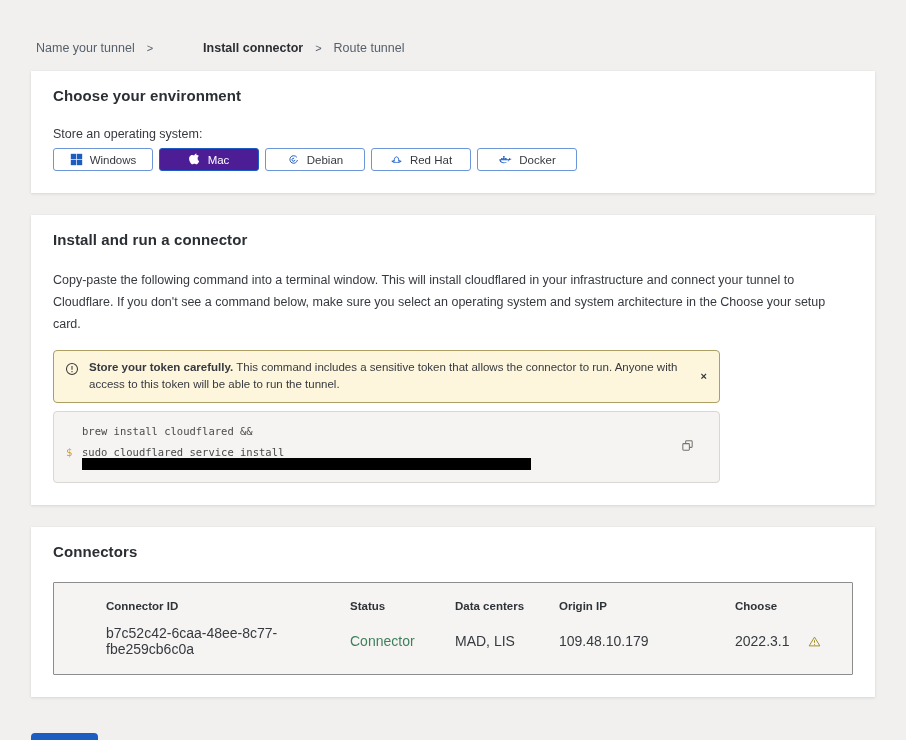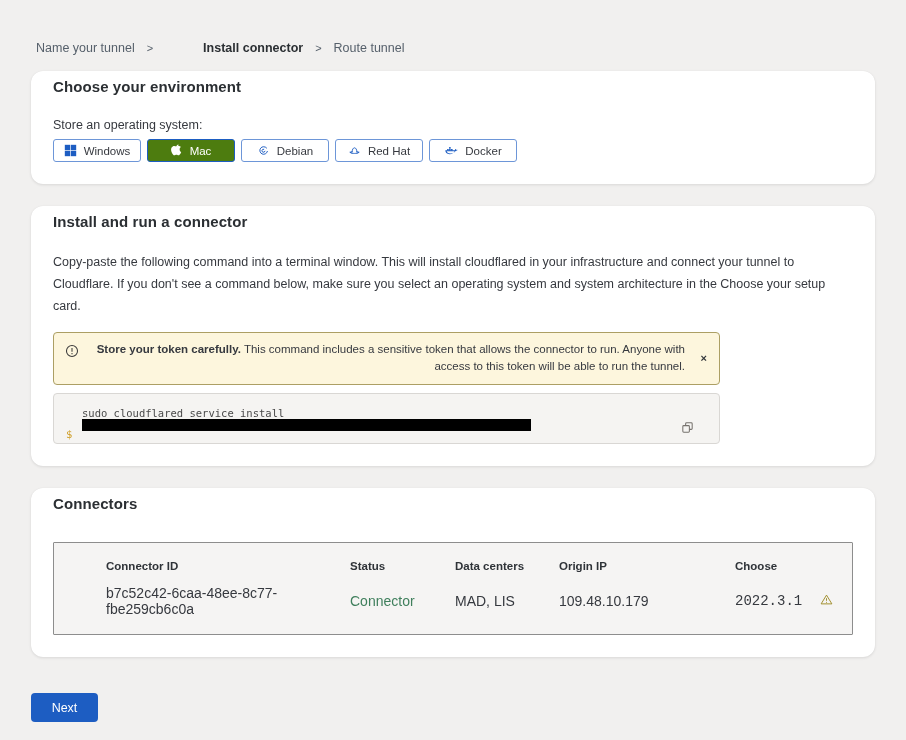--- a/index.html
+++ b/index.html
@@ -21,52 +21,52 @@
     margin-top: 17px;
   }
   .breadcrumb .crumb { cursor: default; }
   .breadcrumb .crumb.active { font-weight: bold; color: #2b2f33; padding-left: 38px; }
   .breadcrumb .sep { color: #56606b; font-size: 11px; }
 
   
   .main { padding: 0 31px; }
   .card {
     background: #ffffff;
-    border-radius: 12px;
+    border-radius: 0;
     box-shadow: 0 1px 3px rgba(0,0,0,0.10), 0 0 1px rgba(0,0,0,0.06);
-    padding: 7px 22px 22px 22px;
+    padding: 16px 22px 22px 22px;
   }
   .card + .card { margin-top: 22px; }
   .card h2 {
     font-size: 15px;
     font-weight: bold;
     color: #2b2f33;
     letter-spacing: 0.1px;
   }
 
   
   .os-label { margin-top: 23px; font-size: 12.5px; color: #36393f; }
   .os-row { margin-top: 7px; display: flex; gap: 6px; }
   .os-btn {
-    width: 88px;
+    width: 100px;
     height: 23px;
     background: #ffffff;
     border: 1px solid #6d96d8;
     border-radius: 3px;
     display: flex;
     align-items: center;
     justify-content: center;
     gap: 7px;
     font-size: 11.5px;
     color: #36393f;
     cursor: pointer;
   }
   .os-btn .ic { display: flex; align-items: center; color: #1d5dc2; }
   .os-btn.selected {
-    background: #4d7c0f;
+    background: #4c1d95;
     border-color: #1d5dc2;
     color: #ffffff;
   }
   .os-btn.selected .ic { color: #ffffff; }
 
   
   .desc {
     margin-top: 22px;
     font-size: 12.5px;
     line-height: 1.75;
@@ -78,21 +78,20 @@
     width: 667px;
     background: #fdf6dd;
     border: 1px solid #ac9f64;
     border-radius: 4px;
     padding: 8px 34px 8px 11px;
     display: flex;
     gap: 10px;
     position: relative;
     font-size: 11.5px;
     line-height: 1.55;
-    text-align: right;
   }
   .warning .w-icon { flex: 0 0 auto; margin-top: 3px; color: #3a3a3a; }
   .warning b { font-weight: bold; }
   .warning .close {
     position: absolute;
     right: 12px;
     top: 50%;
     transform: translateY(-50%);
     font-size: 11px;
     font-weight: bold;
@@ -133,37 +132,37 @@
     position: absolute;
     right: 24px;
     top: 26px;
     color: #76726e;
     cursor: pointer;
     line-height: 0;
   }
 
   
   .conn-table {
-    margin-top: 30px;
+    margin-top: 22px;
     width: 800px;
     background: #f5f4f3;
     border: 1px solid #8d8d8d;
     border-radius: 1px;
     padding: 17px 0 17px 52px;
   }
   .conn-grid {
     display: grid;
     grid-template-columns: 244px 105px 104px 176px 1fr;
     row-gap: 13px;
     align-items: center;
   }
   .th { font-size: 11.5px; font-weight: bold; color: #2f3338; }
   .td { font-size: 14px; color: #36393f; }
   .td.status { color: #3f7f5c; }
-  .td.version { display: flex; gap: 18px; font-family: Liberation Mono, monospace; }
+  .td.version { display: flex; align-items: center; gap: 18px; }
   .tri-icon { color: #a08e2c; line-height: 0; }
 
   
   .footer { padding: 36px 31px 0 31px; }
   .next-btn {
     width: 67px;
     height: 29px;
     background: #1d5dc2;
     border: none;
     border-radius: 4px;
@@ -264,20 +263,21 @@
       </span>
       <span>
         <b>Store your token carefully.</b> 
         <span>This command includes a sensitive token that allows the connector to run. Anyone with access to this token will be able to run the tunnel.</span>
       </span>
       <span class="close">×</span>
     </div>
 
     <div class="codeblock">
       <span class="prompt">$</span>
+      <div class="code-line l1">brew install cloudflared &amp;&amp;</div>
       <div class="code-line l2">sudo cloudflared service install</div>
       <div class="code-line"><span class="redact r2"></span></div>
       <span class="copy-btn">
         <svg width="15" height="15" viewBox="0 0 16 16" fill="none" stroke="currentColor" stroke-width="1.1">
           <rect x="3" y="6" width="7" height="7" rx="1"></rect>
           <path d="M6 6V4a1 1 0 0 1 1-1h5a1 1 0 0 1 1 1v5a1 1 0 0 1-1 1h-2"></path>
         </svg>
       </span>
     </div>
   </div>

